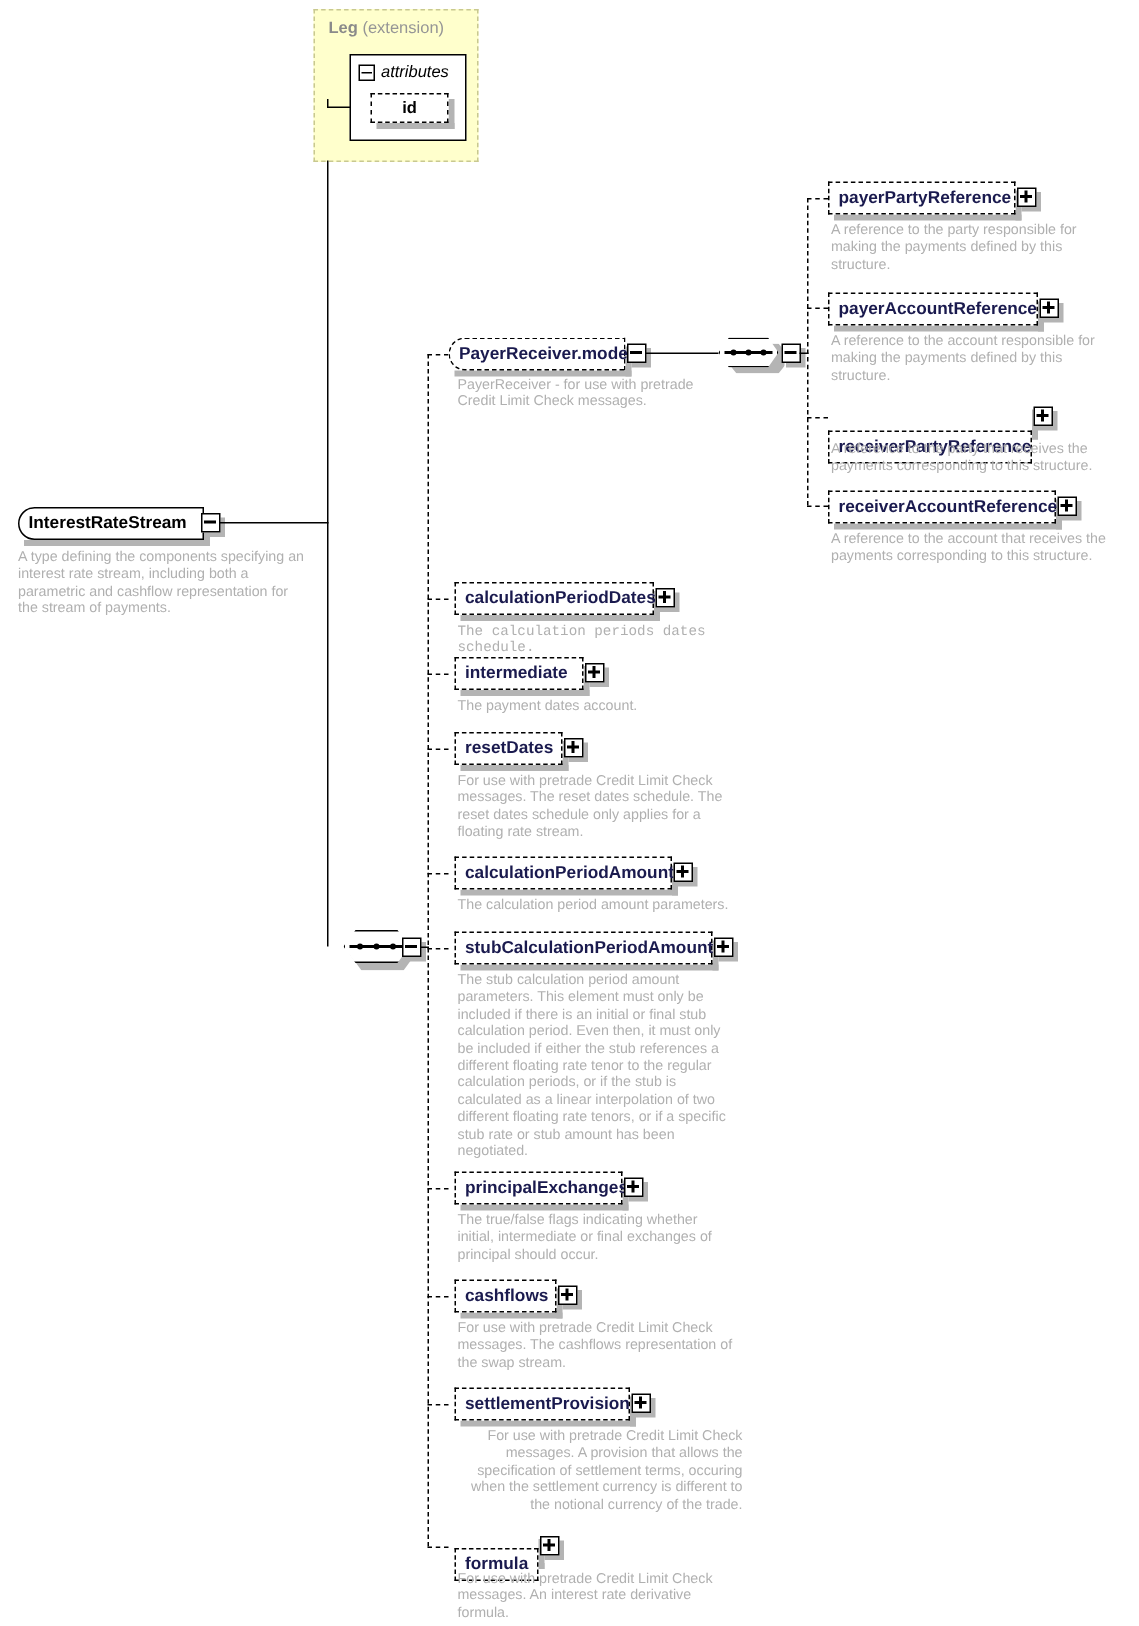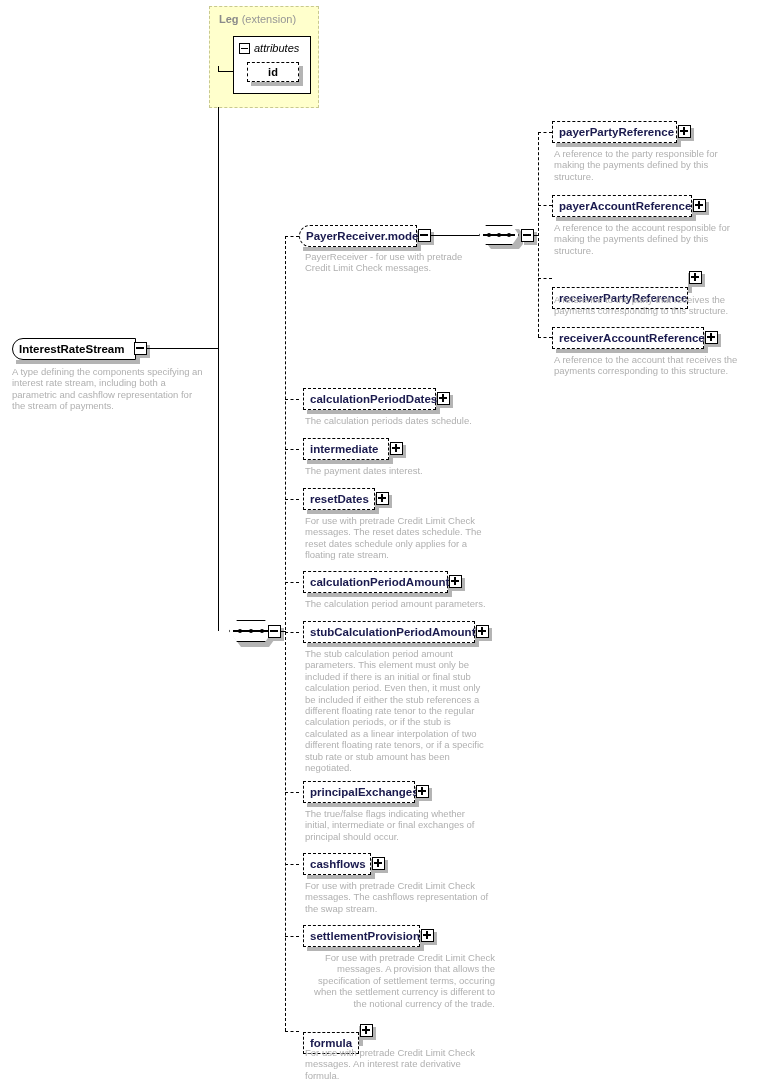--- a/index.html
+++ b/index.html
@@ -382,31 +382,31 @@
 <div class="desc" style="left:554px; top:354px; width:195px;">A reference to the account that receives the payments corresponding to this structure.</div>
 
 <div class="line-h-dash" style="left:285px; top:399px; width:14px;"></div>
 <div class="node-shadow" style="left:307px; top:410px; width:133px; height:4px;"></div>
 <div class="node-shadow" style="left:436px; top:394px; width:4px; height:20px;"></div>
 <div class="node elem" style="left:303px; top:388px; width:133px;">
   <span class="node-label">calculationPeriodDates</span>
 </div>
 <div class="expander-shadow" style="left:440px; top:395px;"></div>
 <div class="expander plus" style="left:437px; top:392px;"></div>
-<div class="desc" style="left:305px; top:415px; width:195px;">The calculation periods dates schedule.</div>
+<div class="desc" style="left:305px; top:415px; width:195px;font-family:Liberation Mono, monospace;">The calculation periods dates schedule.</div>
 
 <div class="line-h-dash" style="left:285px; top:449px; width:14px;"></div>
 <div class="node-shadow" style="left:307px; top:460px; width:86px; height:4px;"></div>
 <div class="node-shadow" style="left:389px; top:444px; width:4px; height:20px;"></div>
 <div class="node elem" style="left:303px; top:438px; width:86px;">
   <span class="node-label">intermediate</span>
 </div>
 <div class="expander-shadow" style="left:393px; top:445px;"></div>
 <div class="expander plus" style="left:390px; top:442px;"></div>
-<div class="desc" style="left:305px; top:465px; width:195px;">The payment dates interest.</div>
+<div class="desc" style="left:305px; top:465px; width:195px;">The payment dates account.</div>
 
 <div class="line-h-dash" style="left:285px; top:499px; width:14px;"></div>
 <div class="node-shadow" style="left:307px; top:510px; width:72px; height:4px;"></div>
 <div class="node-shadow" style="left:375px; top:494px; width:4px; height:20px;"></div>
 <div class="node elem" style="left:303px; top:488px; width:72px;">
   <span class="node-label">resetDates</span>
 </div>
 <div class="expander-shadow" style="left:379px; top:495px;"></div>
 <div class="expander plus" style="left:376px; top:492px;"></div>
 <div class="desc" style="left:305px; top:515px; width:190px;">For use with pretrade Credit Limit Check messages. The reset dates schedule. The reset dates schedule only applies for a floating rate stream.</div>

